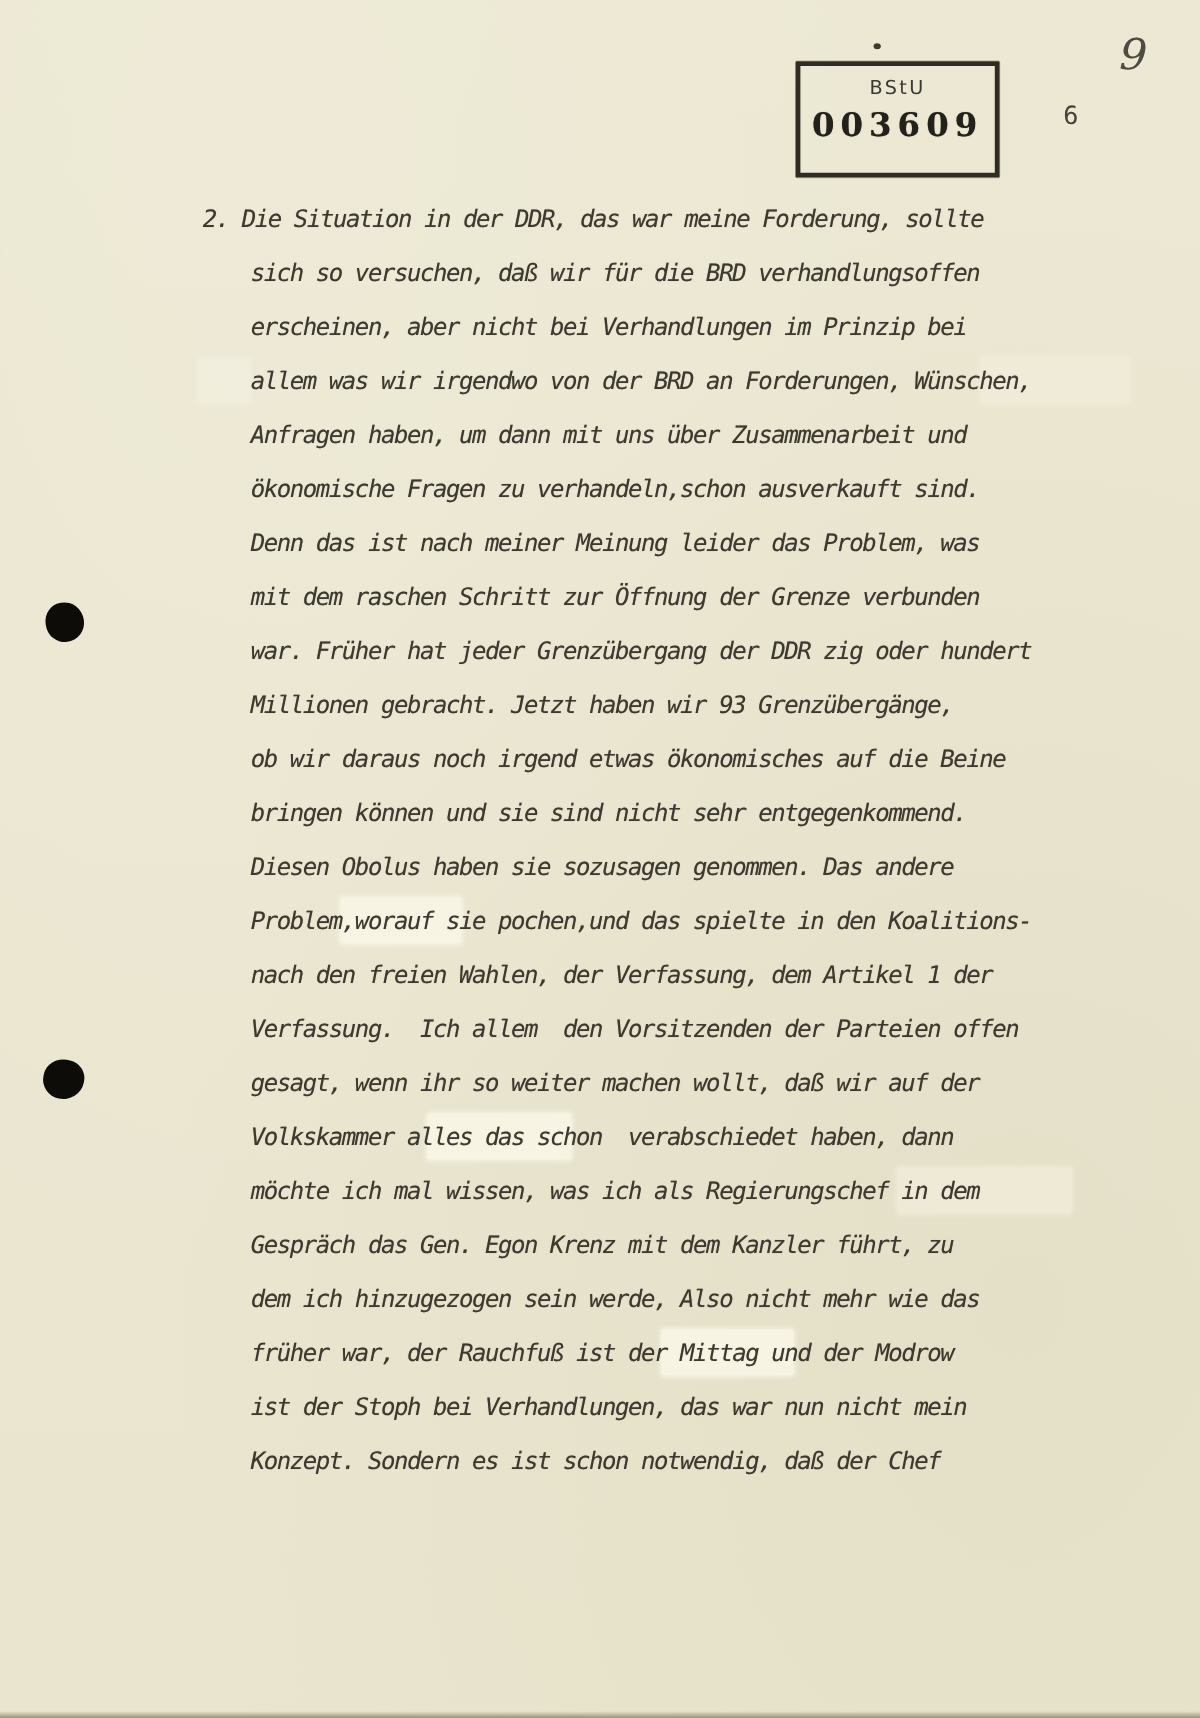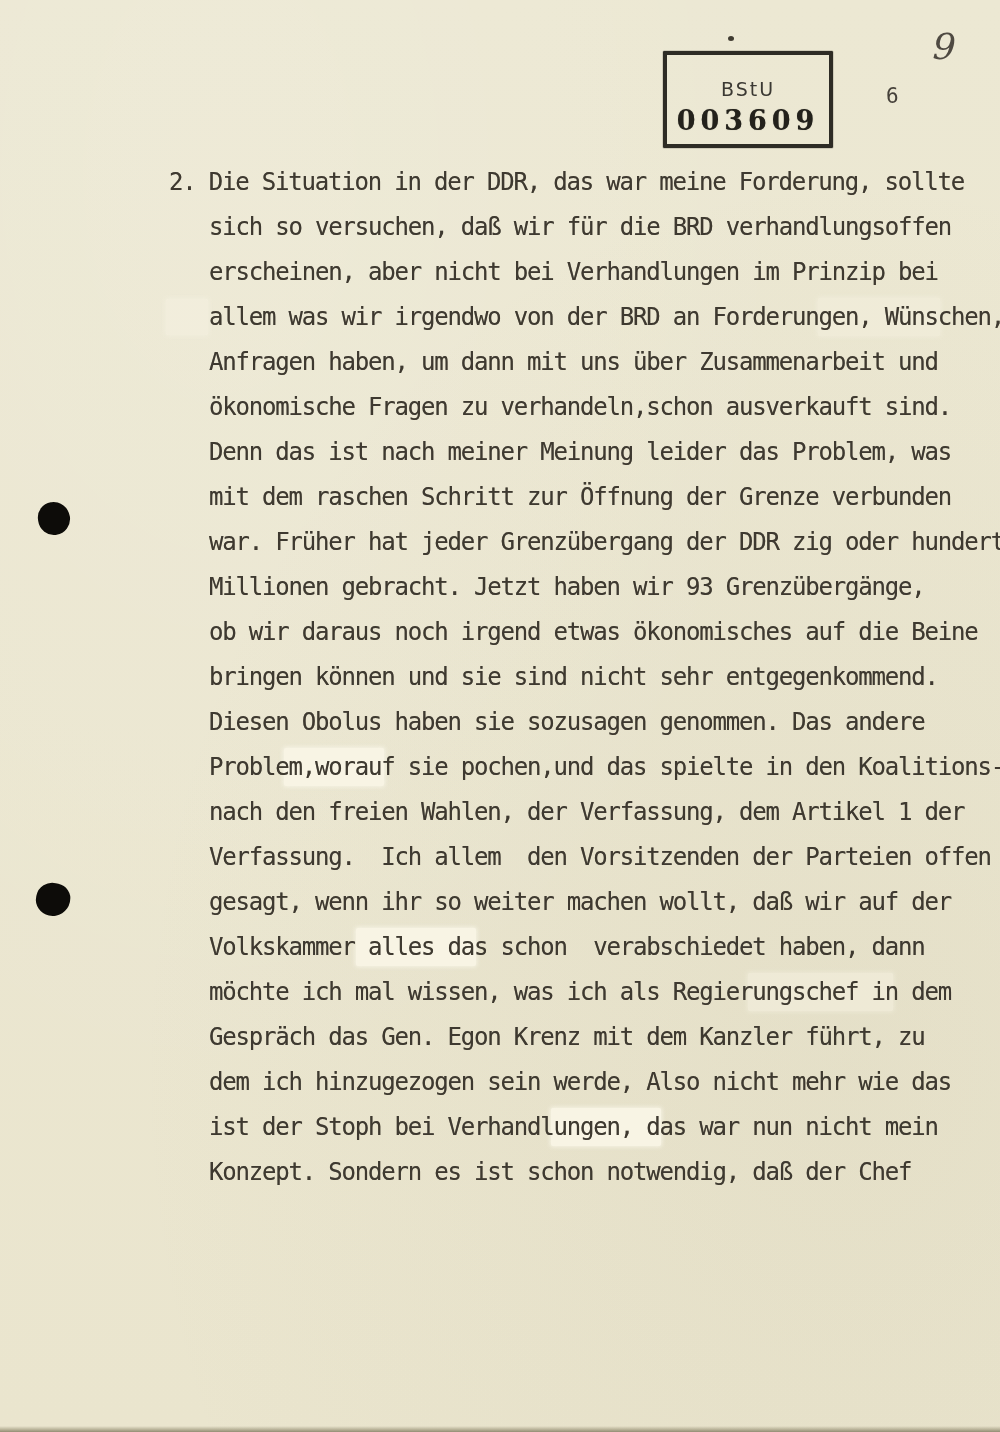--- a/index.html
+++ b/index.html
@@ -21,21 +21,21 @@
   }
   
   .stamp{
     position:absolute;left:663px;top:51px;width:162px;height:89px;
     border:4px solid #2e2c25;border-radius:1px;
     text-align:center;color:#34322c;
     box-shadow:0 0 0 0.5px rgba(46,44,37,0.3);
   }
   .stamp-org{
     font-family:"DejaVu Sans","Liberation Sans",sans-serif;
-    font-size:19px;letter-spacing:2px;line-height:26px;margin-top:21px;
+    font-size:16px;letter-spacing:2px;line-height:26px;margin-top:5px;
     color:#3b3933;
   }
   .stamp-number{
     font-family:"DejaVu Serif","Liberation Serif",serif;
     font-weight:bold;font-size:27px;letter-spacing:5px;line-height:28px;margin-top:5px;
     color:#23211b;text-shadow:0 0 0.7px rgba(35,33,27,0.6);
   }
   .ink-dot{
     position:absolute;left:728px;top:36px;width:6px;height:5px;
     background:#3f3b31;border-radius:50%;
@@ -54,24 +54,25 @@
   .hole{position:absolute;background:#0d0c09;border-radius:48% 52% 50% 50%;}
   .hole.top{left:38px;top:502px;width:32px;height:33px;transform:rotate(-8deg);}
   .hole.bottom{left:36px;top:883px;width:34px;height:33px;transform:rotate(12deg);border-radius:50% 46% 54% 50%;}
   
   .textblock{
     position:absolute;left:169px;top:160px;width:790px;z-index:2;
   }
   .text-line{
     position:relative;height:45px;line-height:45px;
     padding-left:40px;white-space:pre;
-    font-size:24px;letter-spacing:-1.2px;
+    font-size:20px;letter-spacing:-1.2px;
     color:#3e3930;
     text-shadow:0 0 0.6px rgba(62,57,48,0.5);
     z-index:2;
+    font-style:italic;
   }
   .text-line.first-line{padding-left:0;}
   
   .patch{
     position:absolute;background:#f8f4e4;border-radius:2px;z-index:1;
     box-shadow:0 0 4px 1px rgba(250,247,235,0.8);
   }
   .patch.p-obolus{left:284px;top:748px;width:100px;height:38px;}
   .patch.p-ichhabe{left:356px;top:928px;width:120px;height:38px;}
   .patch.p-mitdem{left:551px;top:1108px;width:110px;height:38px;}
@@ -119,18 +120,19 @@
       <div class="text-line">bringen können und sie sind nicht sehr entgegenkommend.</div>
       <div class="text-line">Diesen Obolus haben sie sozusagen genommen. Das andere</div>
       <div class="text-line">Problem,worauf sie pochen,und das spielte in den Koalitions-</div>
       <div class="text-line">nach den freien Wahlen, der Verfassung, dem Artikel 1 der</div>
       <div class="text-line">Verfassung.  Ich allem  den Vorsitzenden der Parteien offen</div>
       <div class="text-line">gesagt, wenn ihr so weiter machen wollt, daß wir auf der</div>
       <div class="text-line">Volkskammer alles das schon  verabschiedet haben, dann</div>
       <div class="text-line">möchte ich mal wissen, was ich als Regierungschef in dem</div>
       <div class="text-line">Gespräch das Gen. Egon Krenz mit dem Kanzler führt, zu</div>
       <div class="text-line">dem ich hinzugezogen sein werde, Also nicht mehr wie das</div>
+      <div class="text-line">früher war, der Rauchfuß ist der Mittag und der Modrow</div>
       <div class="text-line">ist der Stoph bei Verhandlungen, das war nun nicht mein</div>
       <div class="text-line">Konzept. Sondern es ist schon notwendig, daß der Chef</div>
     </div>
 
   <div class="edge-bottom"></div>
 </div>
 
 </body></html>

